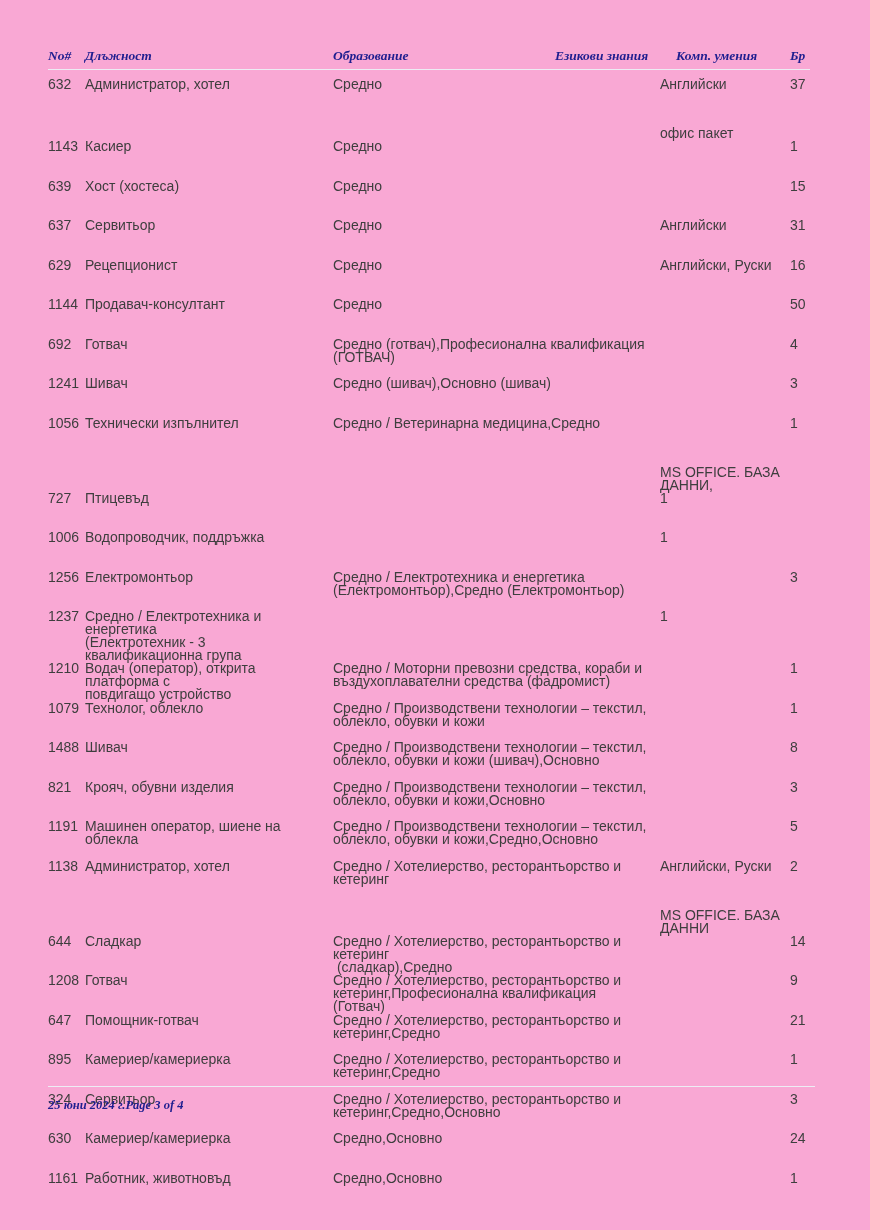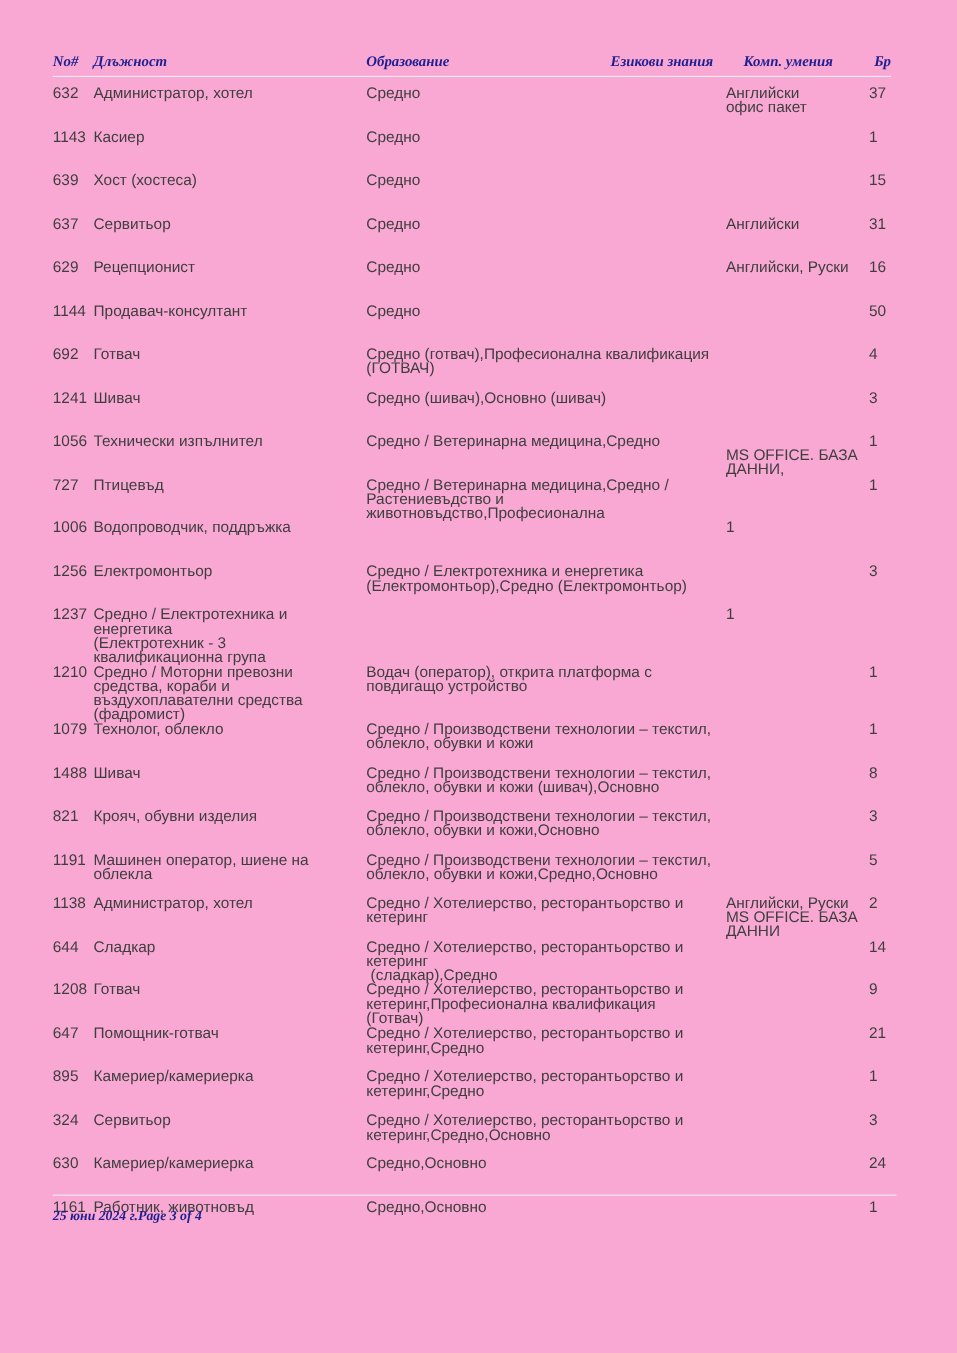--- a/index.html
+++ b/index.html
@@ -21,36 +21,36 @@
     grid-template-columns:37px 248px 222px 121px 114px 20px;
     font-family:"Liberation Serif","DejaVu Serif",serif;
     font-weight:bold;
     font-style:italic;
     font-size:13.5px;
     color:#1e1e8f;
     padding-bottom:5px;
     border-bottom:1px solid #ededf4;
     margin-bottom:8px;
   }
-  .thead .h-count{text-align:right;}
+  .thead .h-count{}
   
   .row{
     display:grid;
     grid-template-columns:37px 248px 327px 130px 20px;
     min-height:39.5px;
     align-items:start;
     font-size:14px;
     line-height:13px;
     color:#3e3e3e;
   }
   .cell{white-space:pre-wrap;}
   .cell.count{text-align:left;}
   .cell.pos,.cell.edu{padding-right:10px;}
   .langline{min-height:13px;white-space:pre-wrap;}
-  .compline{white-space:pre-wrap;}
+  .compline{white-space:pre-wrap;margin-top:36px;}
   
   .pfooter{
     position:absolute;
     left:48px;right:55px;top:1086px;
     border-top:1px solid #ededf4;
     padding-top:11px;
     display:flex;
     justify-content:flex-start;
     font-family:"Liberation Serif","DejaVu Serif",serif;
     font-weight:bold;
@@ -137,22 +137,20 @@
           <div class="cell no">1056</div>
           <div class="cell pos">Технически изпълнител</div>
           <div class="cell edu">Средно / Ветеринарна медицина,Средно</div>
           <div class="cell langcomp"><div class="langline"></div><div class="compline">MS OFFICE. БАЗА
 ДАННИ,</div></div>
           <div class="cell count">1</div>
         </div>
         <div class="row">
           <div class="cell no">727</div>
           <div class="cell pos">Птицевъд</div>
-          <div class="cell edu">Средно / Ветеринарна медицина,Средно /
-Растениевъдство и животновъдство,Професионална</div>
           <div class="cell langcomp"></div>
           <div class="cell count">1</div>
         </div>
         <div class="row">
           <div class="cell no">1006</div>
           <div class="cell pos">Водопроводчик, поддръжка</div>
           <div class="cell langcomp"></div>
           <div class="cell count">1</div>
         </div>
         <div class="row">
@@ -165,24 +163,24 @@
         </div>
         <div class="row">
           <div class="cell no">1237</div>
           <div class="cell edu">Средно / Електротехника и енергетика
 (Електротехник - 3 квалификационна група</div>
           <div class="cell langcomp"></div>
           <div class="cell count">1</div>
         </div>
         <div class="row">
           <div class="cell no">1210</div>
+          <div class="cell pos">Водач (оператор), открита платформа с
+повдигащо устройство</div>
           <div class="cell edu">Средно / Моторни превозни средства, кораби и
 въздухоплавателни средства (фадромист)</div>
-          <div class="cell pos">Водач (оператор), открита платформа с
-повдигащо устройство</div>
           <div class="cell langcomp"></div>
           <div class="cell count">1</div>
         </div>
         <div class="row">
           <div class="cell no">1079</div>
           <div class="cell pos">Технолог, облекло</div>
           <div class="cell edu">Средно / Производствени технологии – текстил,
 облекло, обувки и кожи</div>
           <div class="cell langcomp"></div>
           <div class="cell count">1</div>

